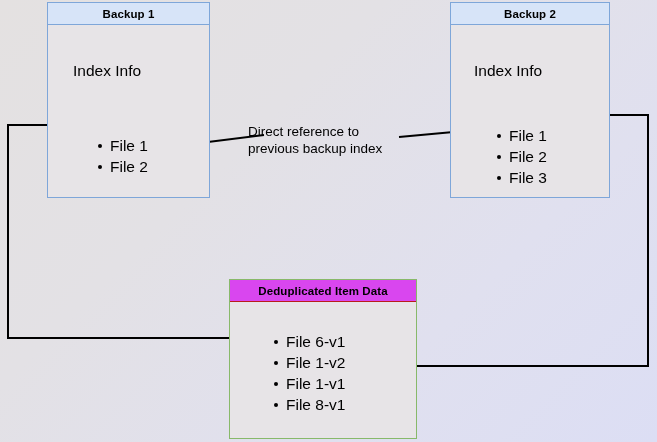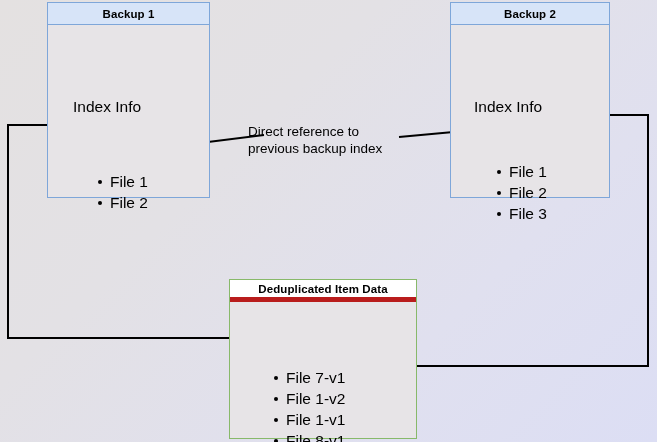--- a/index.html
+++ b/index.html
@@ -34,27 +34,26 @@
     border-bottom: 1px solid #7ea6d9;
     font-size: 11.5px;
     font-weight: bold;
     color: #000;
     display: flex;
     align-items: center;
     justify-content: center;
     letter-spacing: 0.1px;
   }
   .box.green .box-header {
-    background: #ffffff;
-    border-bottom: 5px solid #b91c1c;
+    background: #d946ef;
+    border-bottom: 1px solid #b91c1c;
   }
   .box-body {
     position: relative;
     height: calc(100% - 22px);
-    margin-top: 36px;
   }
   .index-label {
     position: absolute;
     font-size: 15.5px;
     color: #000;
     white-space: nowrap;
   }
   .file-list {
     position: absolute;
     margin: 0;
@@ -138,21 +137,21 @@
         <li>File 2</li>
         <li>File 3</li>
       </ul>
     </div>
   </div>
 
   <div class="box green" style="left:229px; top:279px; width:188px; height:160px;">
     <div class="box-header">Deduplicated Item Data</div>
     <div class="box-body">
       <ul class="file-list" style="left:42px; top:29px;">
-        <li>File 7-v1</li>
+        <li>File 6-v1</li>
         <li>File 1-v2</li>
         <li>File 1-v1</li>
         <li>File 8-v1</li>
       </ul>
     </div>
   </div>
 
   <div class="center-label" style="left:248px; top:123px; width:162px;">Direct reference to
 previous backup index</div>
 

